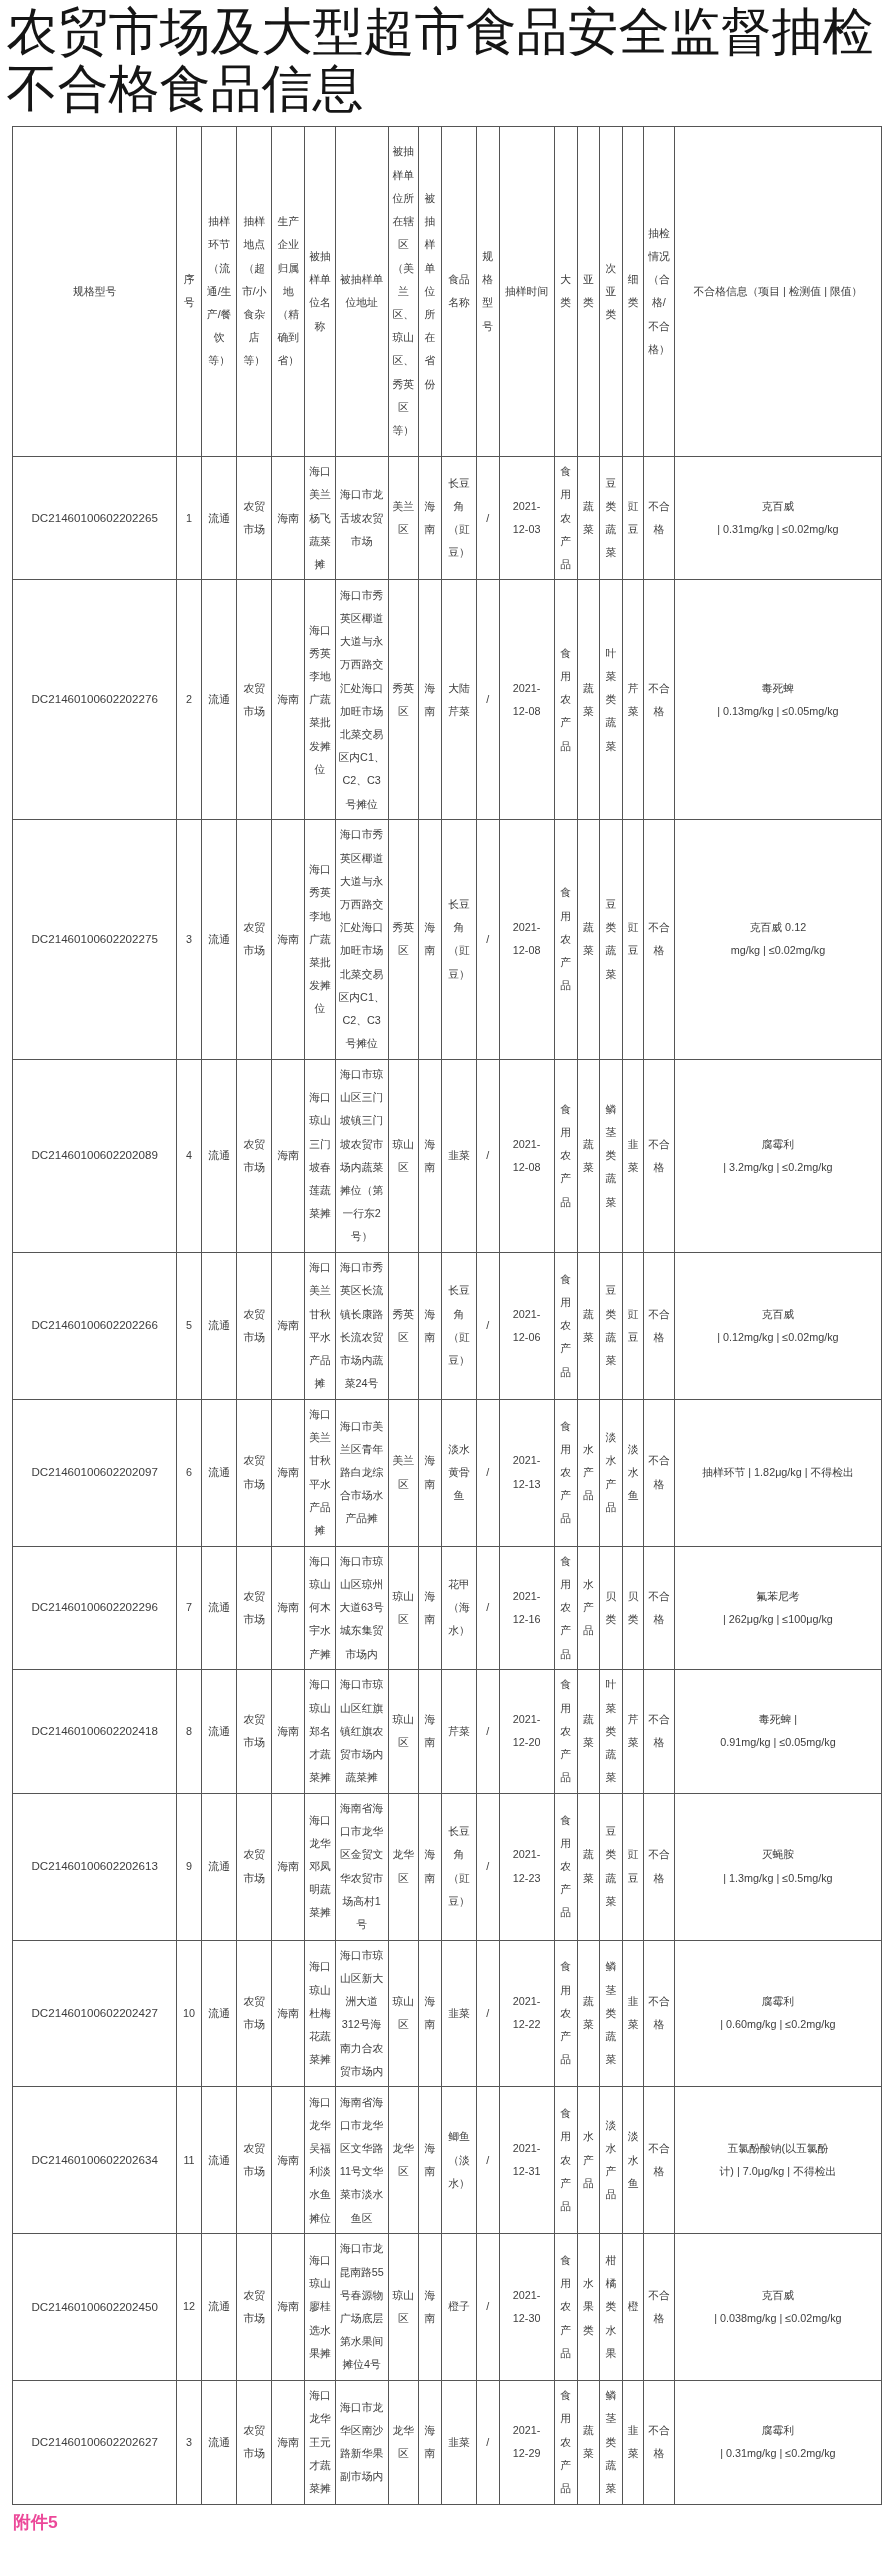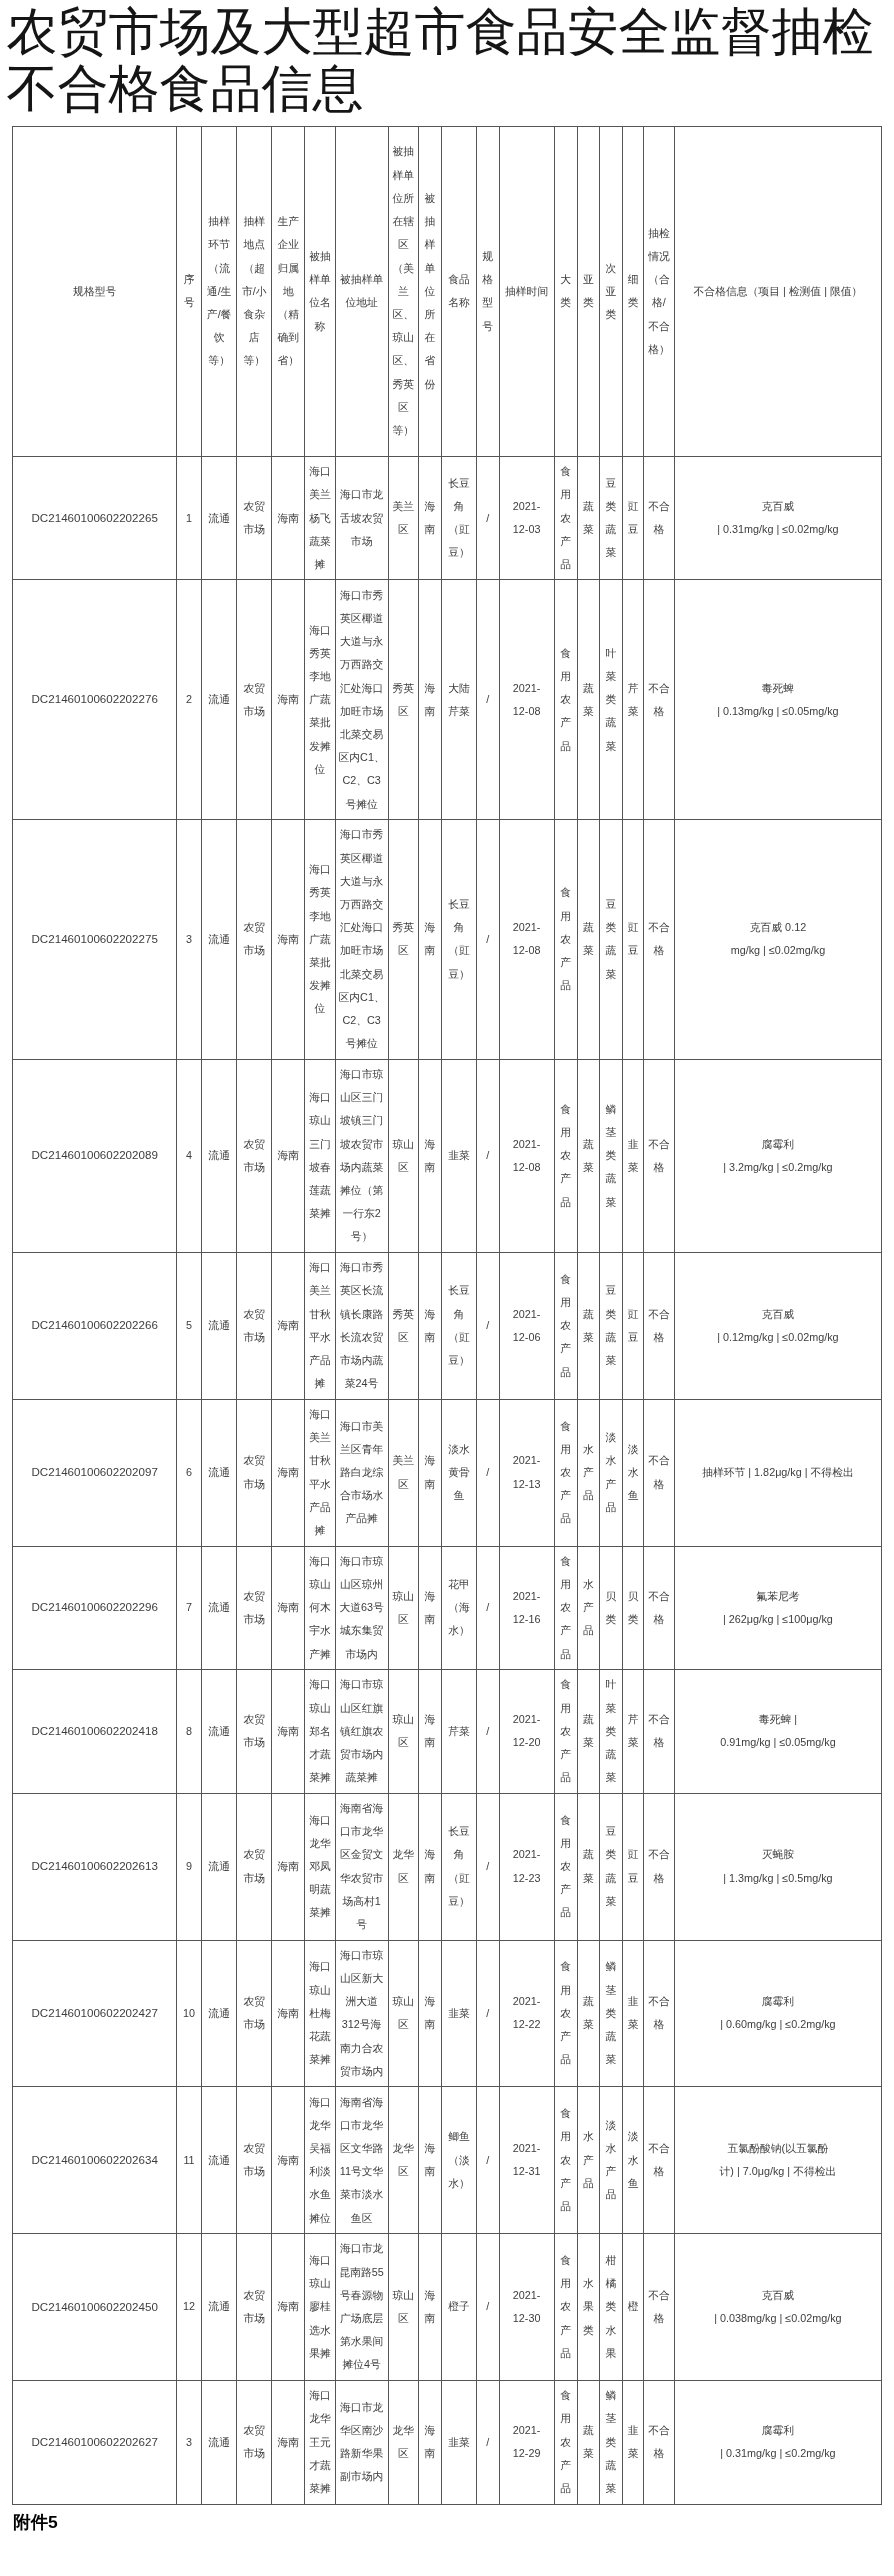--- a/index.html
+++ b/index.html
@@ -22,21 +22,21 @@
     border:0.8px solid #555555;
     vertical-align:middle;text-align:center;
     padding:3.3px 2.5px;line-height:2.15;
     white-space:pre-line;word-break:break-word;
     font-weight:400;
   }
   thead tr{height:330px;}
   td.c0{font-size:11.6px;white-space:nowrap;padding:1.7px 0.8px;margin-top:33px;}
   .footer{
     margin:7.5px 0 0 13.3px;
-    font-size:17.4px;font-weight:700;color:#000000;line-height:1.2;
+    font-size:17.4px;font-weight:700;color:#ec4899;line-height:1.2;
   }
 </style>
 </head>
 <body>
 
 <div class="page">
   <h1 class="title">农贸市场及大型超市食品安全监督抽检不合格食品信息</h1>
 
   <table class="grid">
     <colgroup>

